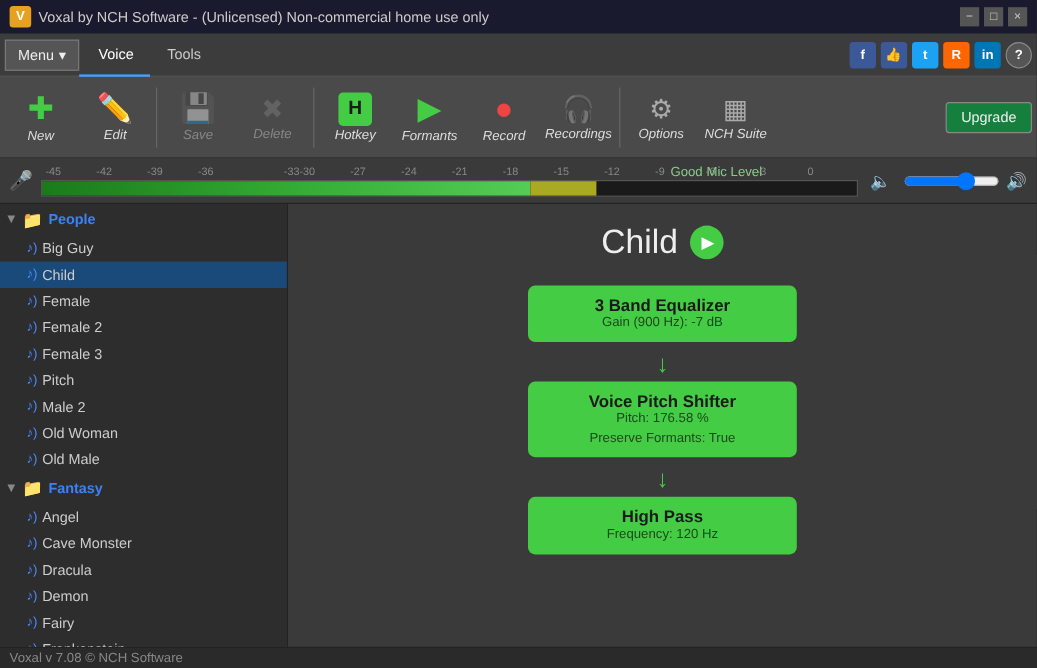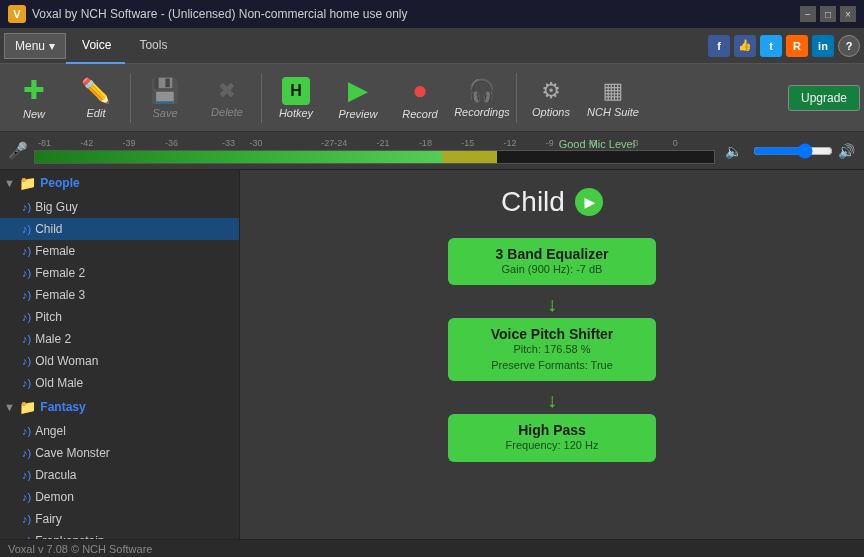--- a/index.html
+++ b/index.html
@@ -52,21 +52,21 @@
     .voice-label { color: #ccc; font-size: 12px; }
     .arrow { color: #888; font-size: 11px; }
 
     
     #main-panel { flex: 1; background: #3a3a3a; display: flex; flex-direction: column; align-items: center; padding: 16px; overflow-y: auto; }
     .voice-title-row { display: flex; align-items: center; gap: 10px; margin-bottom: 20px; }
     .voice-main-title { font-size: 28px; color: #eee; font-weight: 300; }
     .play-btn-main { width: 28px; height: 28px; border-radius: 50%; background: #44cc44; display: flex; align-items: center; justify-content: center; cursor: pointer; }
     .play-btn-main-icon { color: white; font-size: 14px; margin-left: 2px; }
 
-    .effect-box { background: #44cc44; border-radius: 6px; padding: 8px 16px; text-align: center; width: 208px; margin-bottom: 6px; cursor: pointer; }
+    .effect-box { background: #44cc44; border-radius: 6px; padding: 8px 16px; text-align: center; width: 224px; margin-bottom: 6px; cursor: pointer; }
     .effect-title { color: #1a1a1a; font-size: 14px; font-weight: bold; }
     .effect-param { color: #1a4a1a; font-size: 11px; line-height: 1.4; }
     .arrow-down { color: #44cc44; font-size: 20px; text-align: center; margin: 2px 0; }
 
     
     #status-bar { background: #2a2a2a; height: 18px; display: flex; align-items: center; padding: 0 8px; border-top: 1px solid #222; }
     .status-text { font-size: 11px; color: #888; }
   </style>
 </head>
 <body>
@@ -118,21 +118,21 @@
     <span class="tool-icon" style="font-size:22px; color:#888;">✖</span>
     <span class="tool-label">Delete</span>
   </div>
   <div class="tool-sep"></div>
   <div class="tool-item">
     <div style="width:28px;height:28px;background:#44cc44;border-radius:4px;display:flex;align-items:center;justify-content:center;font-weight:bold;color:#1a1a1a;font-size:16px;">H</div>
     <span class="tool-label">Hotkey</span>
   </div>
   <div class="tool-item">
     <span style="font-size:26px;color:#44cc44;">▶</span>
-    <span class="tool-label">Preview</span>
+    <span class="tool-label">Formants</span>
   </div>
   <div class="tool-item">
     <span style="font-size:26px;color:#ee4444;">●</span>
     <span class="tool-label">Record</span>
   </div>
   <div class="tool-item">
     <span style="font-size:22px;color:#aaa;">🎧</span>
     <span class="tool-label">Recordings</span>
   </div>
   <div class="tool-sep"></div>
@@ -144,27 +144,27 @@
     <span style="font-size:22px;color:#aaa;">▦</span>
     <span class="tool-label">NCH Suite</span>
   </div>
   <button id="upgrade-btn">Upgrade</button>
 </div>
 
 <div id="level-area">
   <span class="mic-icon">🎤</span>
   <div style="display:flex;flex-direction:column;flex:1;position:relative;">
     <div style="display:flex;gap:0;font-size:9px;color:#888;margin-bottom:2px;padding-left:4px;">
-      <span style="flex:1;text-align:left;">-81</span>
+      <span style="flex:1;text-align:left;">-45</span>
       <span style="flex:1;text-align:left;">-42</span>
       <span style="flex:1;text-align:left;">-39</span>
       <span style="flex:1;text-align:left;">-36</span>
-      <span style="flex:1;text-align:center;">-33</span>
+      <span style="flex:1;text-align:right;">-33</span>
       <span style="flex:1;text-align:left;">-30</span>
-      <span style="flex:1;text-align:right;">-27</span>
+      <span style="flex:1;text-align:left;">-27</span>
       <span style="flex:1;text-align:left;">-24</span>
       <span style="flex:1;text-align:left;">-21</span>
       <span style="flex:1;text-align:left;">-18</span>
       <span style="flex:1;text-align:left;">-15</span>
       <span style="flex:1;text-align:left;">-12</span>
       <span style="flex:1;text-align:left;">-9</span>
       <span style="flex:1;text-align:left;">-6</span>
       <span style="flex:1;text-align:left;">-3</span>
       <span style="flex:1;text-align:left;">0</span>
     </div>

